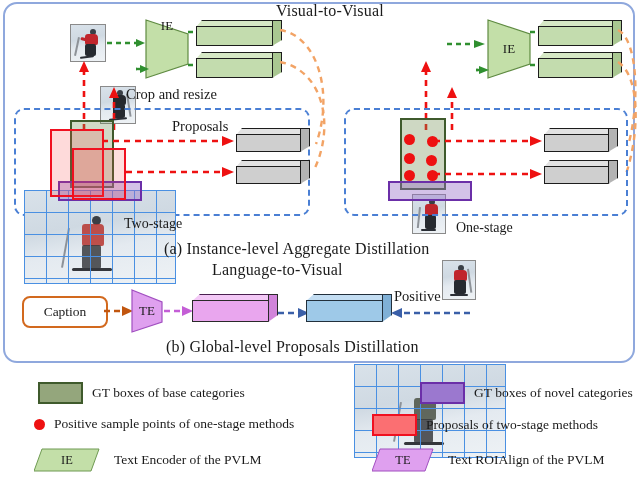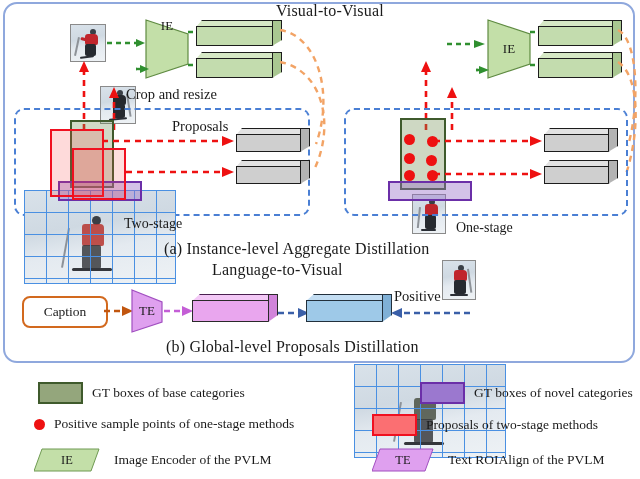--- a/index.html
+++ b/index.html
@@ -372,21 +372,21 @@
     <span class="leg-txt">Proposals of two-stage methods</span>
   </div>
 
   <div class="leg-row" style="left:8px;top:70px;">
     <span style="position:relative;display:inline-block;width:66px;height:24px;">
       <svg width="66" height="24" style="position:absolute;left:0;top:0;">
         <polygon points="8,1 65,1 57,23 0,23" fill="#c3dfa8" stroke="#6f9a52" stroke-width="1"></polygon>
       </svg>
       <span style="position:absolute;inset:0;display:flex;align-items:center;justify-content:center;font-size:12.5px;">IE</span>
     </span>
-    <span class="leg-txt" style="margin-left:14px;">Image Encoder of  the PVLM</span>
+    <span class="leg-txt" style="margin-left:14px;">Text Encoder of  the PVLM</span>
   </div>
 
   <div class="leg-row" style="left:346px;top:70px;">
     <span style="position:relative;display:inline-block;width:62px;height:24px;">
       <svg width="62" height="24" style="position:absolute;left:0;top:0;">
         <polygon points="8,1 61,1 53,23 0,23" fill="#dfa0ef" stroke="#a14fc0" stroke-width="1"></polygon>
       </svg>
       <span style="position:absolute;inset:0;display:flex;align-items:center;justify-content:center;font-size:12.5px;">TE</span>
     </span>
     <span class="leg-txt" style="margin-left:14px;">Text ROIAlign of  the PVLM</span>

